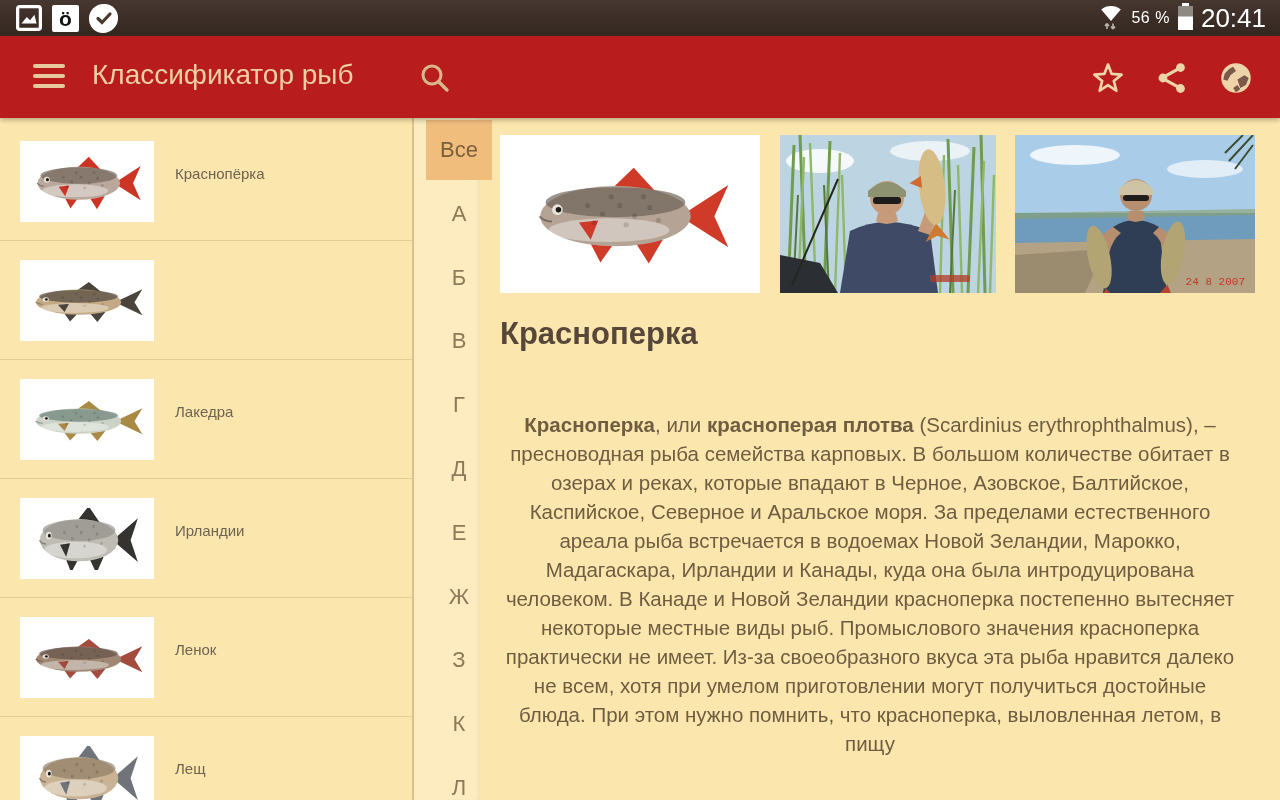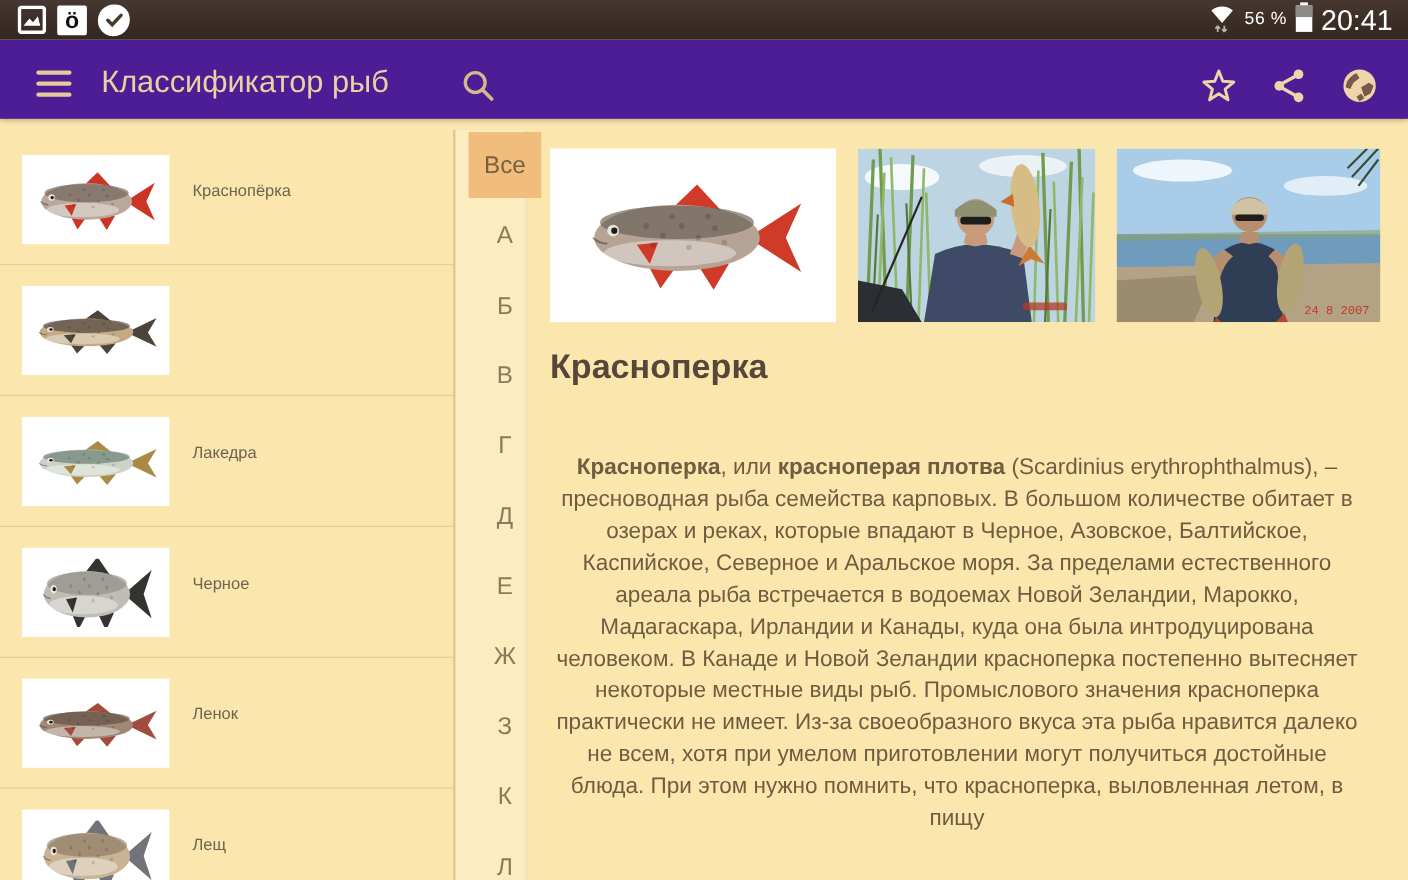--- a/index.html
+++ b/index.html
@@ -14,21 +14,21 @@
   .notif-gallery { width:26px; height:26px; }
   .notif-o { width:27px; height:27px; background:#fff; border-radius:2px; display:flex;
     align-items:center; justify-content:center; font-size:21px; font-weight:bold; color:#111; line-height:1; }
   .notif-check { width:29px; height:29px; background:#fff; border-radius:50% 46% 52% 48%;
     display:flex; align-items:center; justify-content:center; }
   .sb-right { position:absolute; right:14px; top:0; height:36px; display:flex; align-items:center; gap:7px; }
   .sb-batt-text { color:#fff; font-size:16px; letter-spacing:0.5px; }
   .sb-time { color:#fff; font-size:26px; }
 
   
-  .appbar { position:absolute; left:0; top:36px; width:1280px; height:72px; background:#4c1d95;
+  .appbar { position:absolute; left:0; top:36px; width:1280px; height:82px; background:#b91c1c;
     box-shadow:0 2px 5px rgba(0,0,0,.28); z-index:20; }
   .menu-btn { position:absolute; left:33px; top:28px; width:32px; height:26px; cursor:pointer; }
   .menu-btn span { display:block; height:4px; background:#e6c99c; border-radius:2px; margin-bottom:6px; }
   .app-title { position:absolute; left:92px; top:23px; font-size:28px; color:#ecd0a4; }
   .iconbtn { position:absolute; top:25px; width:34px; height:34px; cursor:pointer; }
   .search-btn { left:418px; }
   .star-btn  { left:1091px; }
   .share-btn { left:1155px; }
   .globe-btn { left:1219px; }
 
@@ -275,21 +275,21 @@
                   <circle cx="126" cy="56" r="2.4"></circle>
         <circle cx="82" cy="34" r="2.4"></circle>
                   <circle cx="112" cy="34" r="2.4"></circle>
       </g>
       <circle cx="32" cy="46" r="5" fill="#e9e4da"></circle>
       <circle cx="33" cy="46" r="2.6" fill="#1d1a17"></circle>
       <path d="M15,52 Q20,57 27,57" stroke="#00000055" stroke-width="2" fill="none"></path>
     </g>
   </svg>
           </div>
-    <div class="fish-label">Черное</div>
+    <div class="fish-label">Ирландии</div>
   </div>
 
   <div class="fish-item">
     <div class="thumb">
             <svg class="fishsvg shape-slim" viewBox="0 0 200 100" style="--body: #a18876; --back: #5d4f44; --fin: #a34b3c;">
     <g class="fgroup">
       <path class="f-tail" d="M146,52 L191,23 L178,52 L191,81 Z"></path>
       <path class="f-dorsal" d="M78,31 L103,7 L126,32 Z"></path>
       <path class="f-fin1" d="M60,72 L72,95 L87,74 Z"></path>
       <path class="f-fin2" d="M103,74 L117,96 L130,74 Z"></path>

